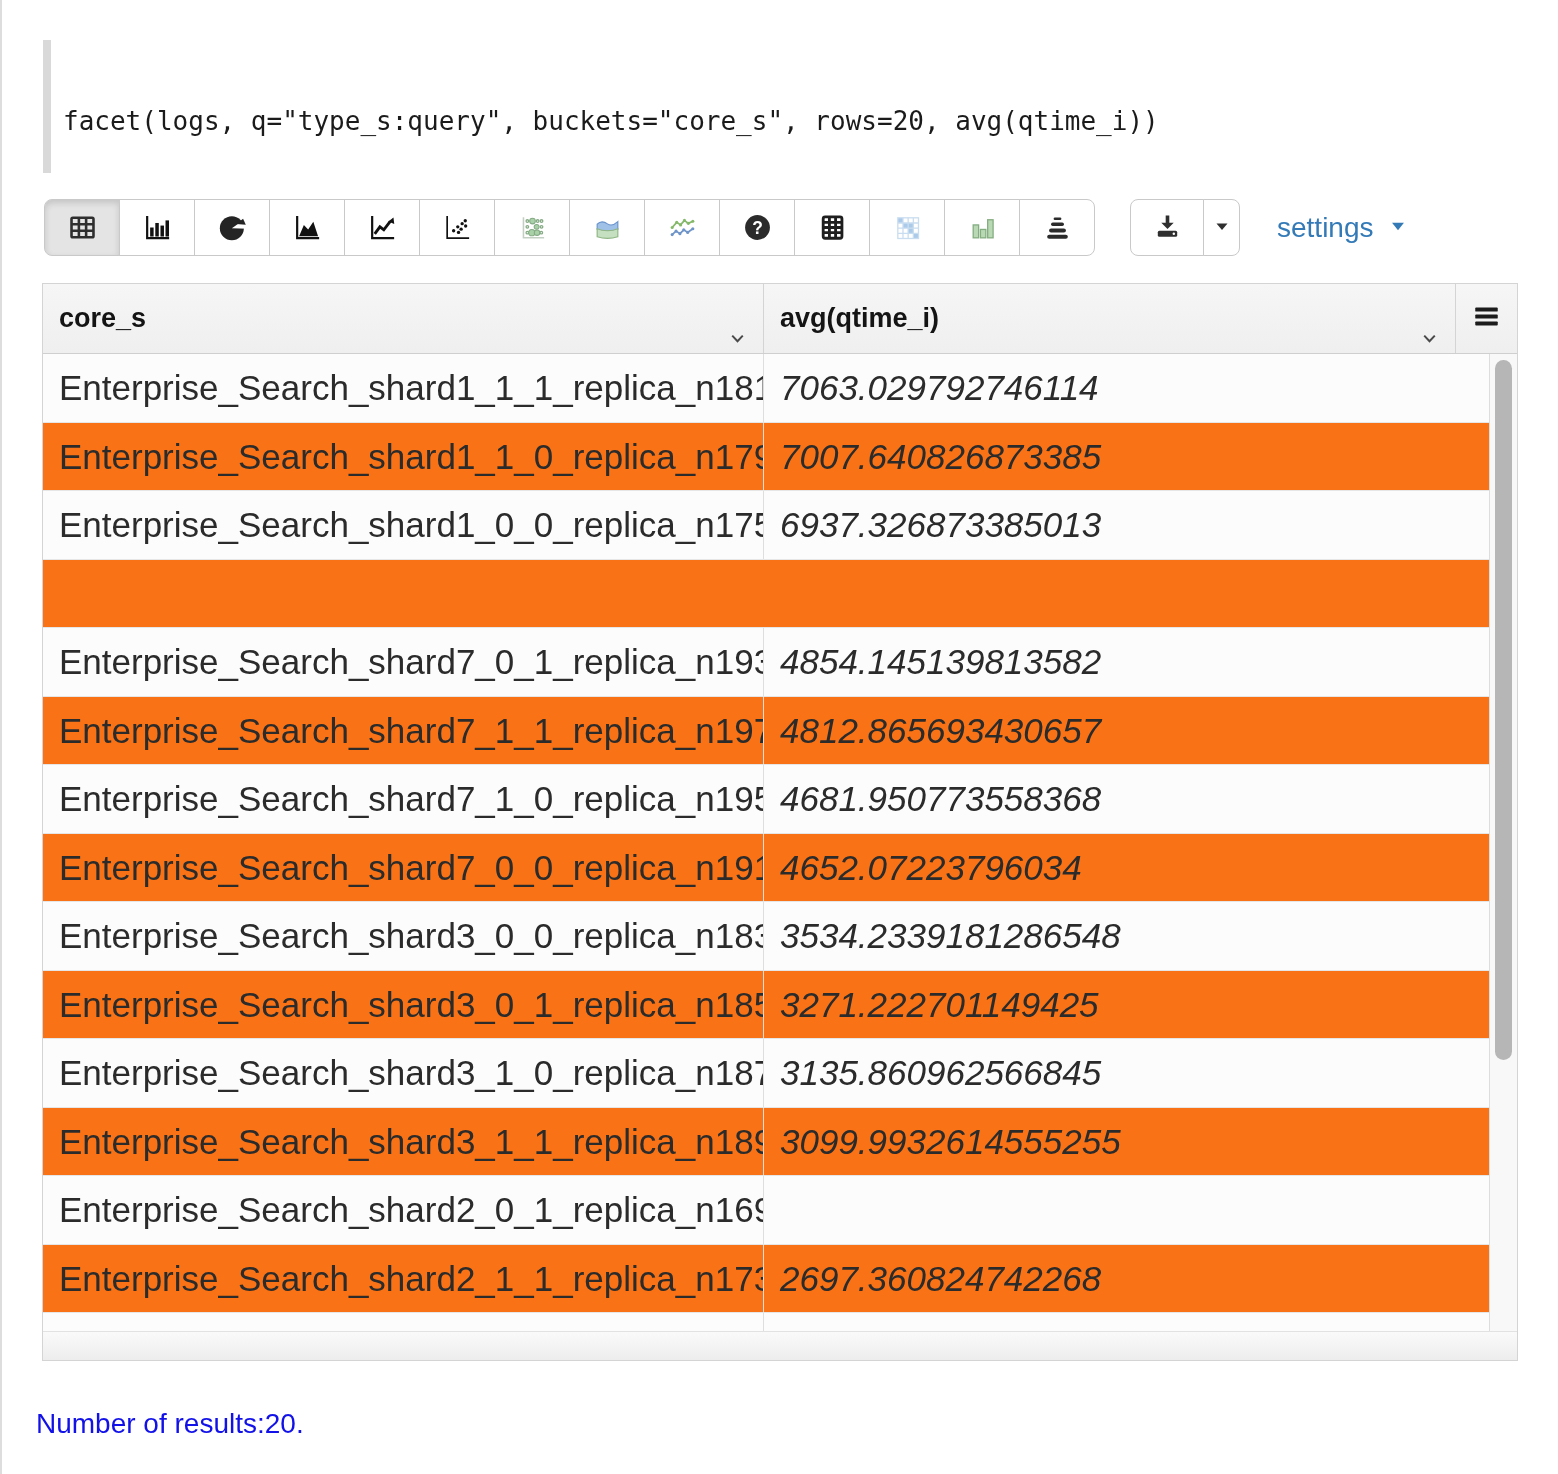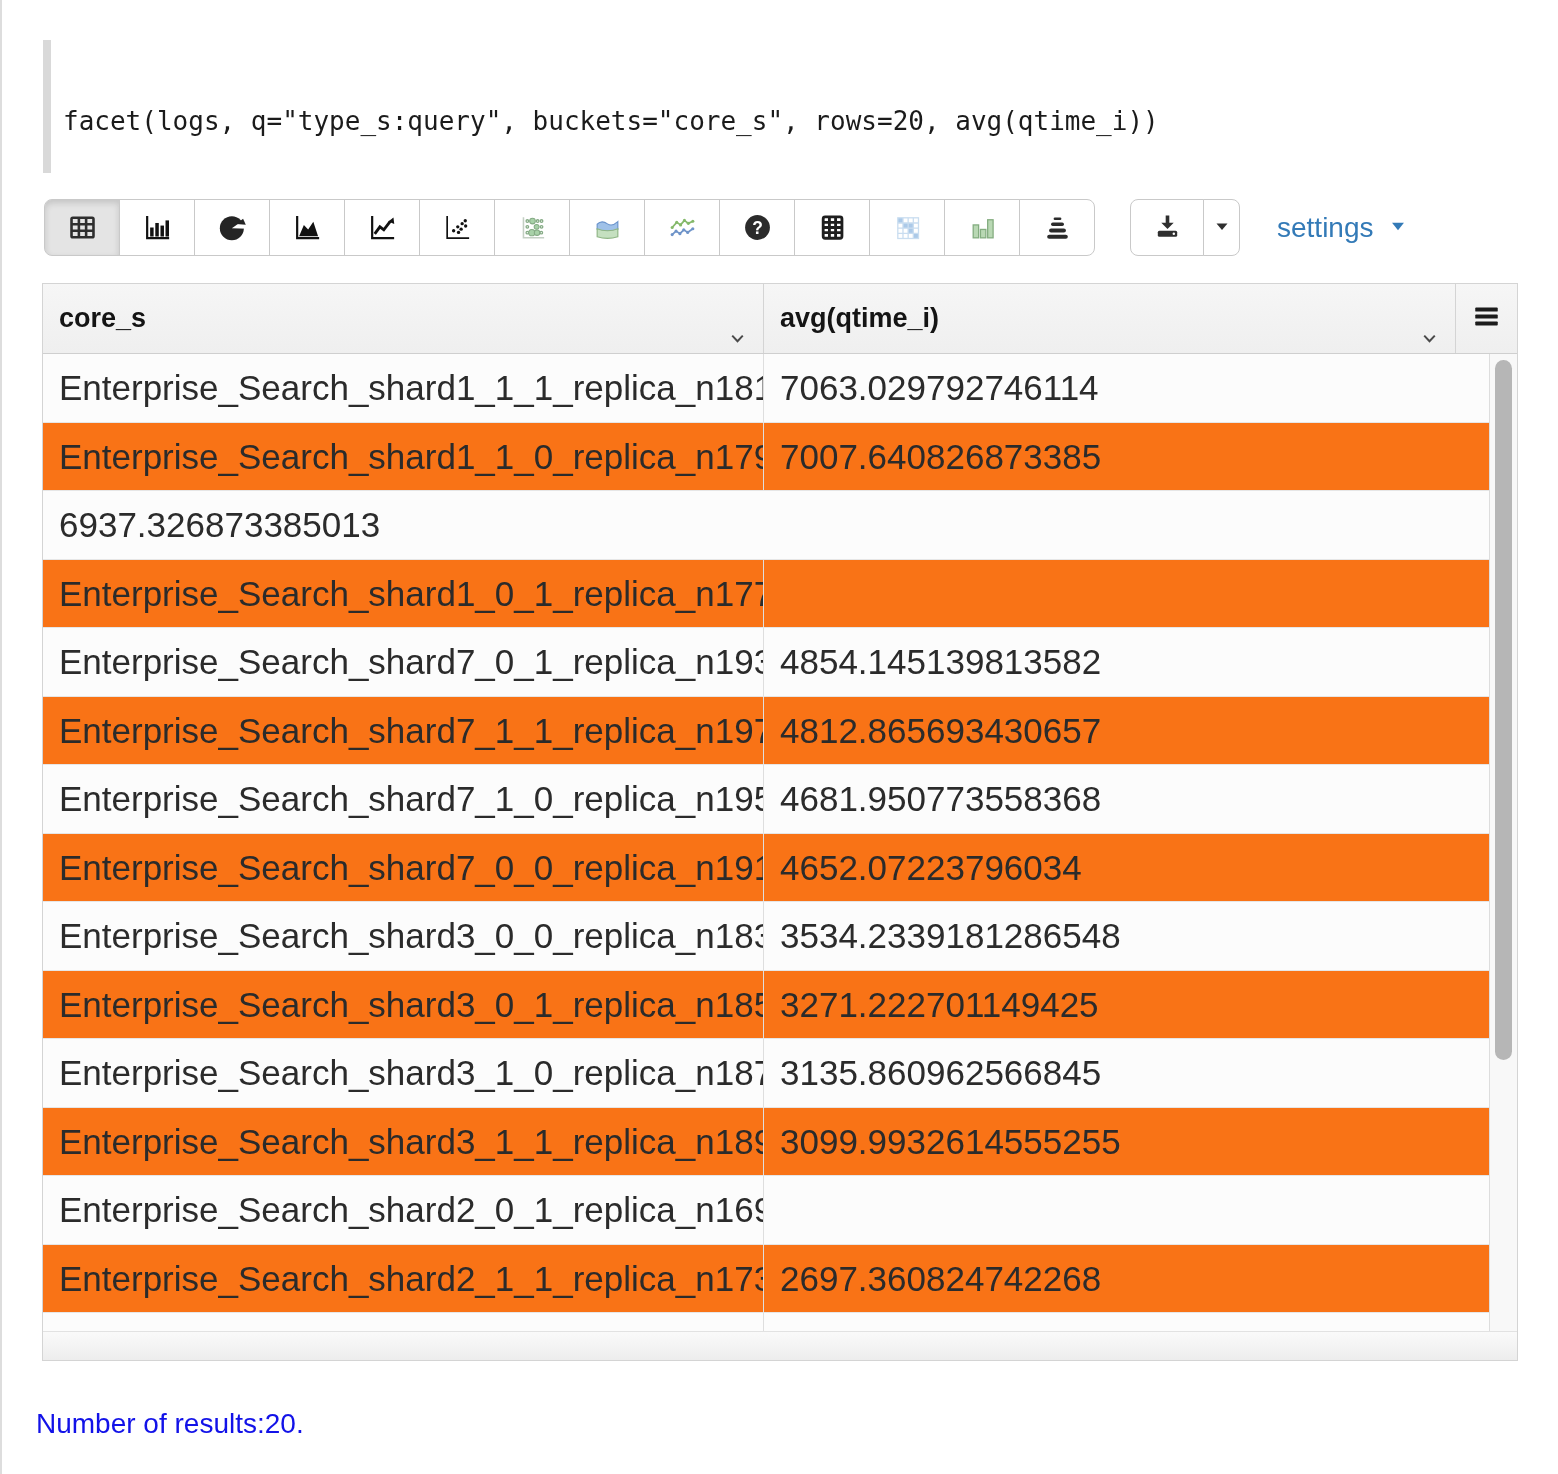--- a/index.html
+++ b/index.html
@@ -53,21 +53,21 @@
   .h-chev { position:absolute; right:14px; top:23px; }
   .h-menu { width:61px; display:flex; align-items:center; justify-content:center; cursor:pointer; }
 
   .grid-body { position:relative; height:977px; overflow:hidden; }
   .rows-wrap { margin-right:28px; }
   .grid-row { display:flex; height:68.5px; border-bottom:1px solid #e6e6e6; background:#f97316; }
   .grid-row.odd { background:#fcfcfc; }
   .grid-cell { font-size:35px; color:#2b2b2b; line-height:67px; padding-left:16px;
                white-space:nowrap; overflow:hidden; }
   .grid-cell.c1 { width:721px; border-right:1px solid #dedede; }
-  .grid-cell.c2 { flex:1; }
+  .grid-cell.c2 { flex:1;font-style:italic; }
 
   .v-scrollbar { position:absolute; top:0; right:0; width:28px; height:100%;
                  background:#f8f8f8; border-left:1px solid #ddd; }
   .v-thumb { position:absolute; top:6px; left:5px; width:17px; height:700px;
              background:#b6b6b6; border-radius:9px; }
   .bottom-strip { height:29px; background:linear-gradient(#fafafa,#ededed); border-top:1px solid #e2e2e2; }
 
   
   .results-line { position:absolute; left:34px; top:1408px; font-size:28px;
                   color:var(--results-blue,#1212e8); }
@@ -367,24 +367,24 @@
       <div class="rows-wrap">
           <div class="grid-row odd">
             <div class="grid-cell c1">Enterprise_Search_shard1_1_1_replica_n181</div>
             <div class="grid-cell c2">7063.029792746114</div>
           </div>
           <div class="grid-row">
             <div class="grid-cell c1">Enterprise_Search_shard1_1_0_replica_n179</div>
             <div class="grid-cell c2">7007.640826873385</div>
           </div>
           <div class="grid-row odd">
+            <div class="grid-cell c1">Enterprise_Search_shard1_0_0_replica_n175</div>
             <div class="grid-cell c2">6937.326873385013</div>
           </div>
           <div class="grid-row">
-            <div class="grid-cell c1">Enterprise_Search_shard1_0_1_replica_n177</div>
           </div>
           <div class="grid-row odd">
             <div class="grid-cell c1">Enterprise_Search_shard7_0_1_replica_n193</div>
             <div class="grid-cell c2">4854.145139813582</div>
           </div>
           <div class="grid-row">
             <div class="grid-cell c1">Enterprise_Search_shard7_1_1_replica_n197</div>
             <div class="grid-cell c2">4812.865693430657</div>
           </div>
           <div class="grid-row odd">

